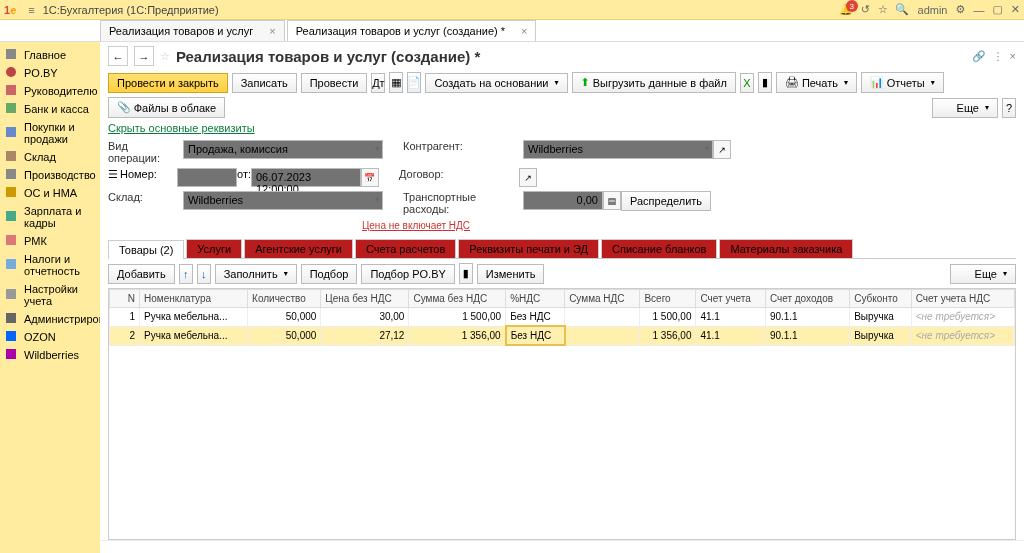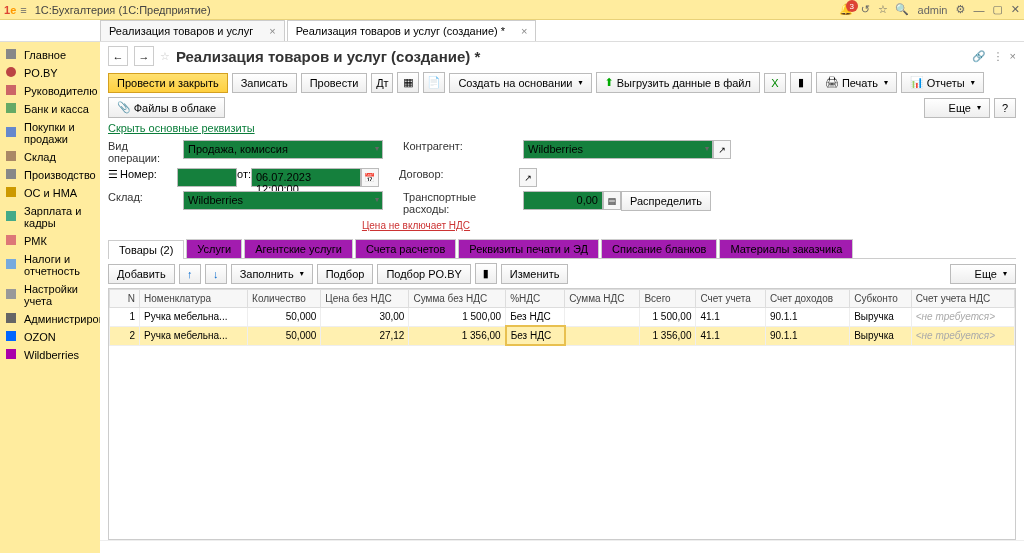--- a/index.html
+++ b/index.html
@@ -1,18 +1,18 @@
 <!DOCTYPE html>
 <html><head>
 <meta charset="utf-8">
 <style>
 * { box-sizing: border-box; font-family: Arial, sans-serif; font-size: 11px; }
 body { margin: 0; padding: 0; background: #fff; }
 .titlebar { background: #ffec9e; height: 20px; display: flex; align-items: center; padding: 0 4px; border-bottom: 1px solid #e8d179; }
-.titlebar .logo { color: #d43; font-weight: bold; margin-right: 4px; }
+.titlebar .logo { color: #d43; font-weight: bold; margin-right: 12px; }
 .titlebar .menu { margin-right: 8px; color: #666; }
 .titlebar .title { color: #444; }
 .titlebar .right { margin-left: auto; display: flex; align-items: center; gap: 8px; color: #666; }
 .badge { background: #4a4; color: #fff; border-radius: 50%; width: 12px; height: 12px; display: inline-flex; align-items: center; justify-content: center; font-size: 8px; position: relative; }
 .badge-red { background: #d43; }
 .tabs-row { background: #fff; height: 22px; display: flex; padding-left: 100px; border-bottom: 1px solid #ddd; }
 .tab-item { padding: 3px 8px; border: 1px solid #ccc; border-bottom: none; margin-right: 2px; background: #f7f7f7; display: flex; align-items: center; gap: 16px; }
 .tab-item.active { background: #fff; }
 .tab-close { color: #888; cursor: pointer; }
 .main-layout { display: flex; height: 511px; }
@@ -21,35 +21,35 @@
 .sidebar-item svg { width: 12px; height: 12px; flex-shrink: 0; }
 .content { flex: 1; background: #fff; display: flex; flex-direction: column; overflow: hidden; }
 .page-header { display: flex; align-items: center; padding: 4px 8px; gap: 6px; }
 .nav-btn { border: 1px solid #ccc; background: #fff; width: 20px; height: 20px; display: flex; align-items: center; justify-content: center; cursor: pointer; }
 .star { color: #ccc; }
 .page-title { font-size: 15px; font-weight: bold; color: #333; }
 .header-right { margin-left: auto; display: flex; gap: 6px; color: #888; }
 .toolbar { display: flex; align-items: center; padding: 2px 8px; gap: 4px; flex-wrap: wrap; }
 .btn { border: 1px solid #bbb; background: linear-gradient(#fff,#eee); padding: 3px 8px; cursor: pointer; white-space: nowrap; display: inline-flex; align-items: center; gap: 3px; }
 .btn.primary { background: linear-gradient(#ffe070,#ffd040); border-color: #d4a020; }
-.btn-icon { width: 22px; padding: 3px 4px; justify-content: center; }
+.btn-icon { width: 14px; padding: 3px 4px; justify-content: center; }
 .btn-drop::after { content: "▾"; margin-left: 3px; font-size: 8px; }
 .link-green { color: #0a7d3a; text-decoration: underline; padding: 2px 8px; cursor: pointer; }
 .link-red { color: #c33; text-decoration: underline; cursor: pointer; font-size: 10px; }
 .form-area { padding: 4px 8px; }
 .form-row { display: flex; align-items: flex-start; margin-bottom: 4px; }
 .form-label { width: 75px; color: #333; }
 .form-label2 { width: 120px; color: #333; }
-.input { border: 1px solid #bbb; padding: 2px 4px; background: #15803d; height: 19px; }
+.input { border: 1px solid #bbb; padding: 2px 4px; background: #737373; height: 19px; }
 .input-drop { position: relative; }
 .input-drop::after { content: "▾"; position: absolute; right: 3px; top: 3px; font-size: 8px; color: #666; }
 .input-btn { border: 1px solid #bbb; width: 18px; height: 19px; display: inline-flex; align-items: center; justify-content: center; background: #f7f7f7; cursor: pointer; font-size: 9px; }
 .right-col { margin-left: 20px; }
 .doc-tabs { display: flex; border-bottom: 1px solid #ccc; margin: 4px 8px 0 8px; align-items: center; }
-.doc-tab { padding: 3px 10px; border: 1px solid #ccc; border-bottom: none; background: #a21caf; margin-right: 2px; cursor: pointer; }
+.doc-tab { padding: 3px 10px; border: 1px solid #ccc; border-bottom: none; background: #b91c1c; margin-right: 2px; cursor: pointer; }
 .doc-tab.active { background: #fff; position: relative; top: 1px; }
 .table-toolbar { display: flex; padding: 4px 8px; gap: 4px; align-items: center; }
 .table-wrap { margin: 0 8px; border: 1px solid #ccc; flex: 1; overflow: auto; min-height: 240px; position: relative; }
 table { width: 100%; border-collapse: collapse; }
 th { background: #f7f7f7; border: 1px solid #ddd; padding: 3px 4px; font-weight: normal; text-align: left; font-size: 10px; color: #444; }
 td { border: 1px solid #eee; padding: 3px 4px; font-size: 10px; }
 tr.selected td { background: #fff0b0; }
 td.editing { background: #fff; border: 2px solid #e8c050; }
 .td-right { text-align: right; }
 .placeholder-gray { color: #aaa; font-style: italic; }

